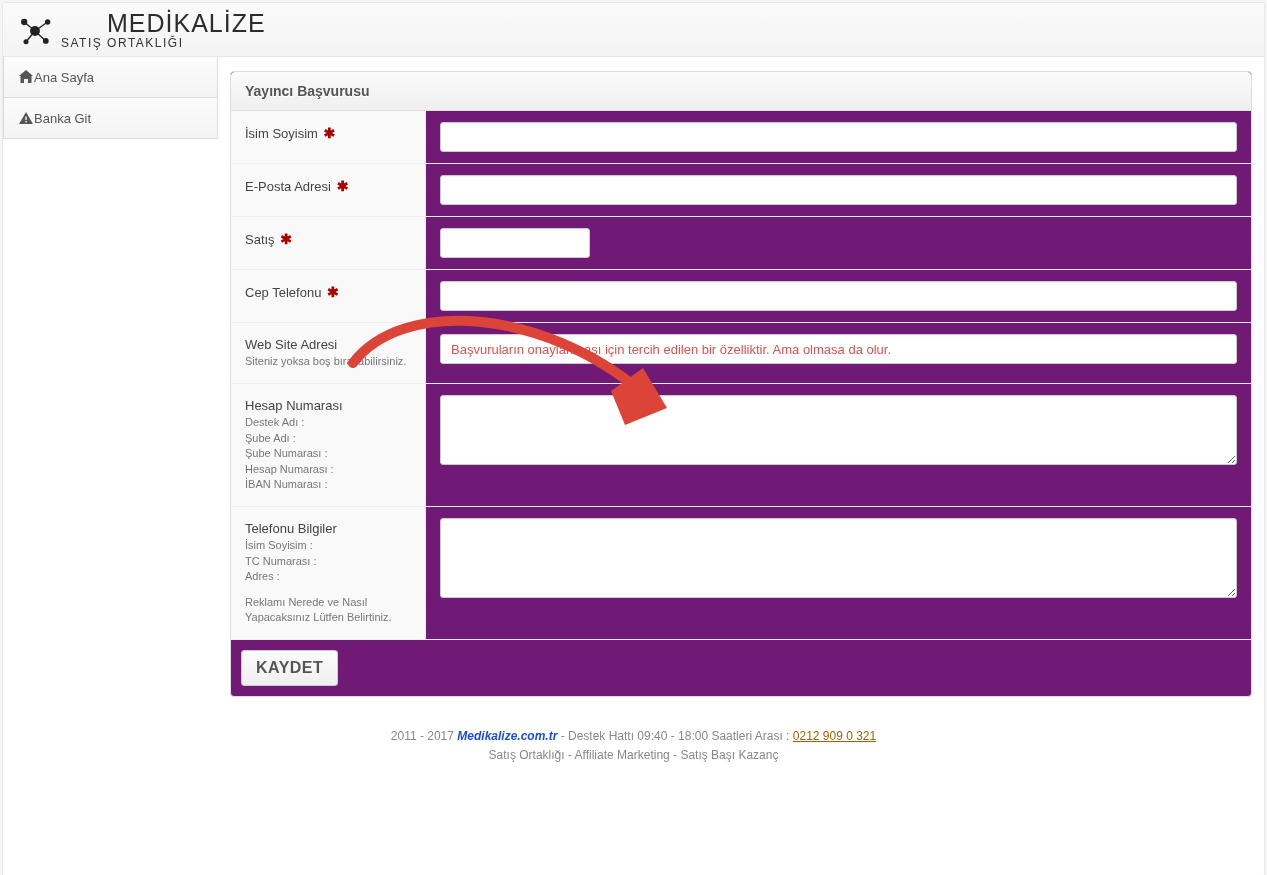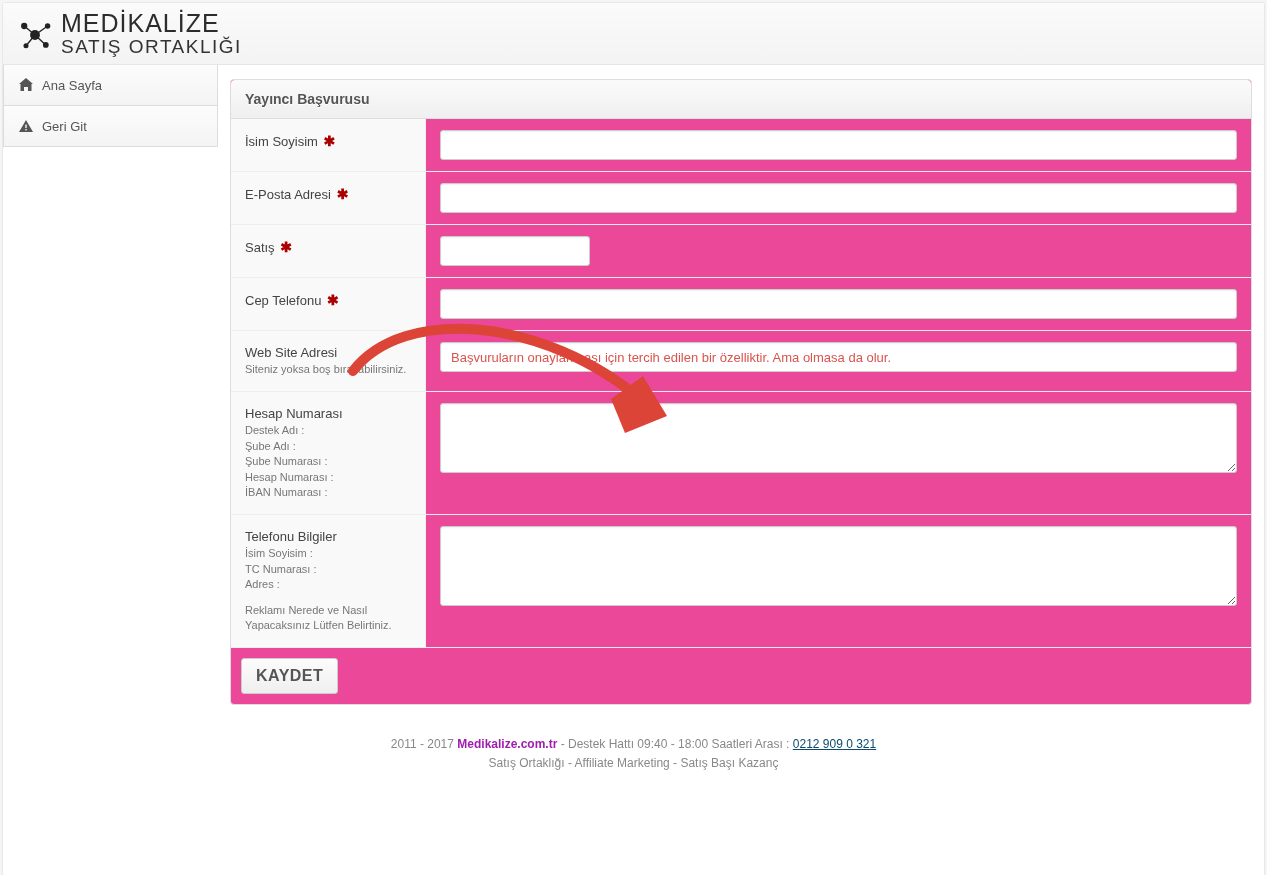--- a/index.html
+++ b/index.html
@@ -30,24 +30,25 @@
       margin-right: 8px;
       position: relative;
     }
     .logo-text-main {
       font-family: "Arial Narrow", Arial, sans-serif;
       font-size: 25px;
       letter-spacing: 1px;
       color: #2c2c2c;
       font-weight: 400;
       line-height: 1;
+      margin-left: 46px;
     }
     .logo-text-sub {
       font-family: "Arial Narrow", Arial, sans-serif;
-      font-size: 19px;
+      font-size: 12px;
       letter-spacing: 1.5px;
       color: #333;
       font-weight: 400;
     }
     .main-container {
       display: flex;
       padding: 0 0 0 0;
     }
     .sidebar {
       width: 215px;
@@ -56,33 +57,32 @@
     }
     .sidebar ul { list-style: none; border:1px solid #ddd; border-top:none; border-bottom:none;}
     .sidebar-item {
       padding: 12px 14px;
       background: linear-gradient(#fcfcfc, #f4f4f4);
       border-bottom: 1px solid #ddd;
       color: #555;
       cursor: pointer;
       display: flex;
       align-items: center;
-      gap: 8px;
       font-size: 13px;
     }
     .sidebar-item .icon { width: 16px; height: 16px; color: #555; }
     .content {
       flex: 1;
       padding: 14px 12px 14px 12px;
       position: relative;
     }
     .form-panel {
       border: 1px solid #ddd;
       border-radius: 4px;
-      background: #ec4899;
+      background: #701a75;
     }
     .form-panel-header {
       background: linear-gradient(#fbfbfb, #efefef);
       border-bottom: 1px solid #ddd;
       padding: 11px 14px;
       border-radius: 4px 4px 0 0;
       font-weight: bold;
       color: #555;
       font-size: 14px;
       text-shadow: 0 1px 0 #fff;
@@ -163,22 +163,22 @@
       cursor: pointer;
       letter-spacing: 0.5px;
     }
     .footer {
       text-align: center;
       font-size: 12px;
       color: #888;
       padding: 16px 0 22px 0;
       line-height: 1.6;
     }
-    .footer .domain { font-weight: bold; color: #a21caf; }
-    .footer a { color: #0c4a6e; text-decoration: underline; }
+    .footer .domain { font-weight: bold; color: #1d4ed8; font-style: italic; }
+    .footer a { color: #a16207; text-decoration: underline; }
     .annotation-arrow {
       position: absolute;
       left: 125px;
       top: 256px;
       pointer-events: none;
       z-index: 5;
     }
   </style>
 </head>
 <body>
@@ -216,21 +216,21 @@
               </svg>
           </span>
           <span>Ana Sayfa</span>
         </li>
         <li class="sidebar-item">
           <span class="icon">
             <svg viewBox="0 0 16 16" width="16" height="16" fill="#555">
                 <path d="M8 2 L15 14 L1 14 Z M7.3 6.5 L8.7 6.5 L8.7 10 L7.3 10 Z M7.3 11 L8.7 11 L8.7 12.4 L7.3 12.4 Z" fill-rule="evenodd"></path>
               </svg>
           </span>
-          <span>Geri Git</span>
+          <span>Banka Git</span>
         </li>
       </ul>
     </div>
 
     <div class="content">
 
       <svg class="annotation-arrow" width="330" height="125" viewBox="0 0 330 125">
         <path d="M 10 50 C 60 -15, 200 -5, 300 80" stroke="#db4437" stroke-width="10" fill="none" stroke-linecap="round"></path>
         <polygon points="268,78 300,55 324,95 282,112" fill="#db4437"></polygon>
       </svg>

